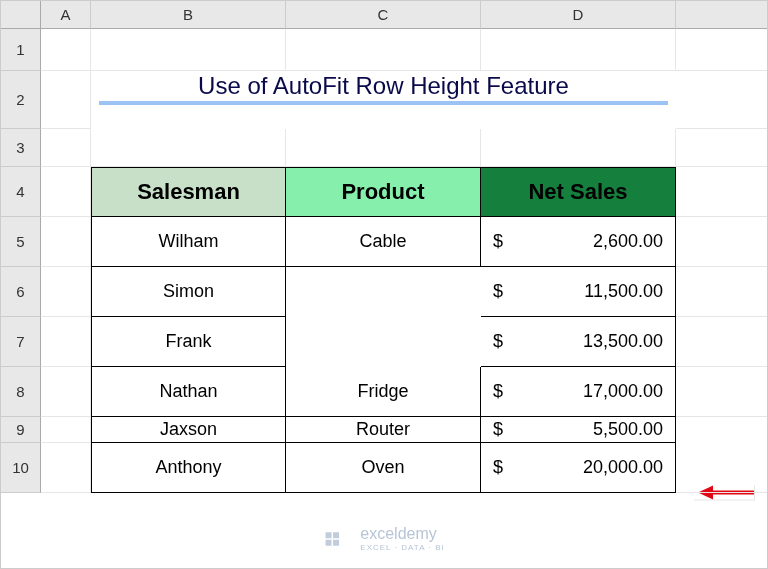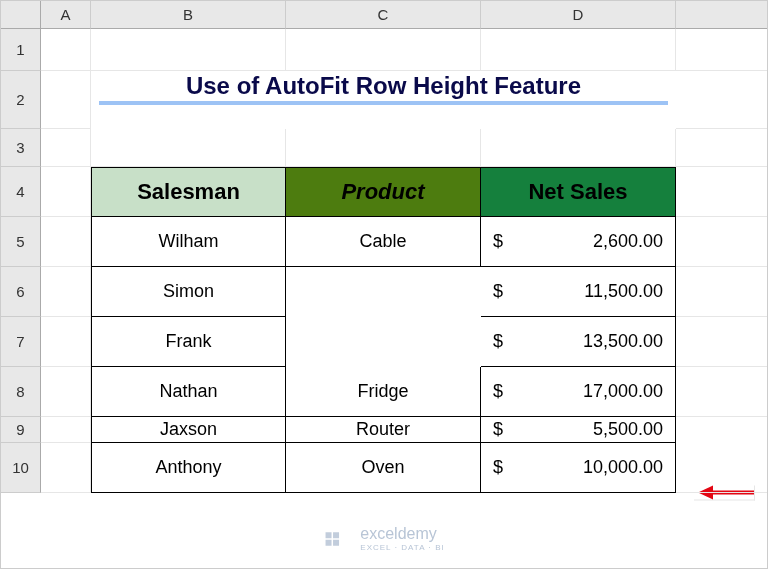--- a/index.html
+++ b/index.html
@@ -56,37 +56,37 @@
     position: relative;
   }
   
   .title-cell {
     grid-column: 3 / 6;
     grid-row: 3;
     display: flex;
     align-items: center;
     justify-content: center;
     font-size: 24px;
-    font-weight: bold;
+    font-weight: normal;
     color: #0a0a4a;
     border-bottom: 4px solid #9dc3f5;
     margin: 0 8px 24px 8px;
   }
   
   .th {
     grid-row: 5;
     display: flex;
     align-items: center;
     justify-content: center;
     font-weight: bold;
     font-size: 22px;
     border: 1px solid #000;
   }
   .th-b { grid-column: 3; background: #c8e0c8; }
-  .th-c { grid-column: 4; background: #4d7c0f; border-left: none; font-style: italic; }
+  .th-c { grid-column: 4; background: #86efac; border-left: none; }
   .th-d { grid-column: 5; background: #15803d; border-left: none; }
   
   .td {
     display: flex;
     align-items: center;
     justify-content: center;
     font-size: 18px;
     border: 1px solid #000;
     border-top: none;
     background: #fff;
@@ -238,21 +238,21 @@
     <div class="td c" style="grid-column:4;grid-row:10">Router</div>
     <div class="td d" style="grid-column:5;grid-row:10">
       <span class="sym">$</span>
       <span class="val">5,500.00</span>
     </div>
 
     <div class="td b" style="grid-column:3;grid-row:11">Anthony</div>
     <div class="td c" style="grid-column:4;grid-row:11">Oven</div>
     <div class="td d" style="grid-column:5;grid-row:11">
       <span class="sym">$</span>
-      <span class="val">10,000.00</span>
+      <span class="val">20,000.00</span>
     </div>
 
     <div class="cell" style="grid-column:6;grid-row:2"></div>
     <div class="cell" style="grid-column:6;grid-row:3"></div>
     <div class="cell" style="grid-column:6;grid-row:4"></div>
     <div class="cell" style="grid-column:6;grid-row:5"></div>
     <div class="cell" style="grid-column:6;grid-row:6"></div>
     <div class="cell" style="grid-column:6;grid-row:7"></div>
     <div class="cell" style="grid-column:6;grid-row:8"></div>
     <div class="cell" style="grid-column:6;grid-row:9"></div>

